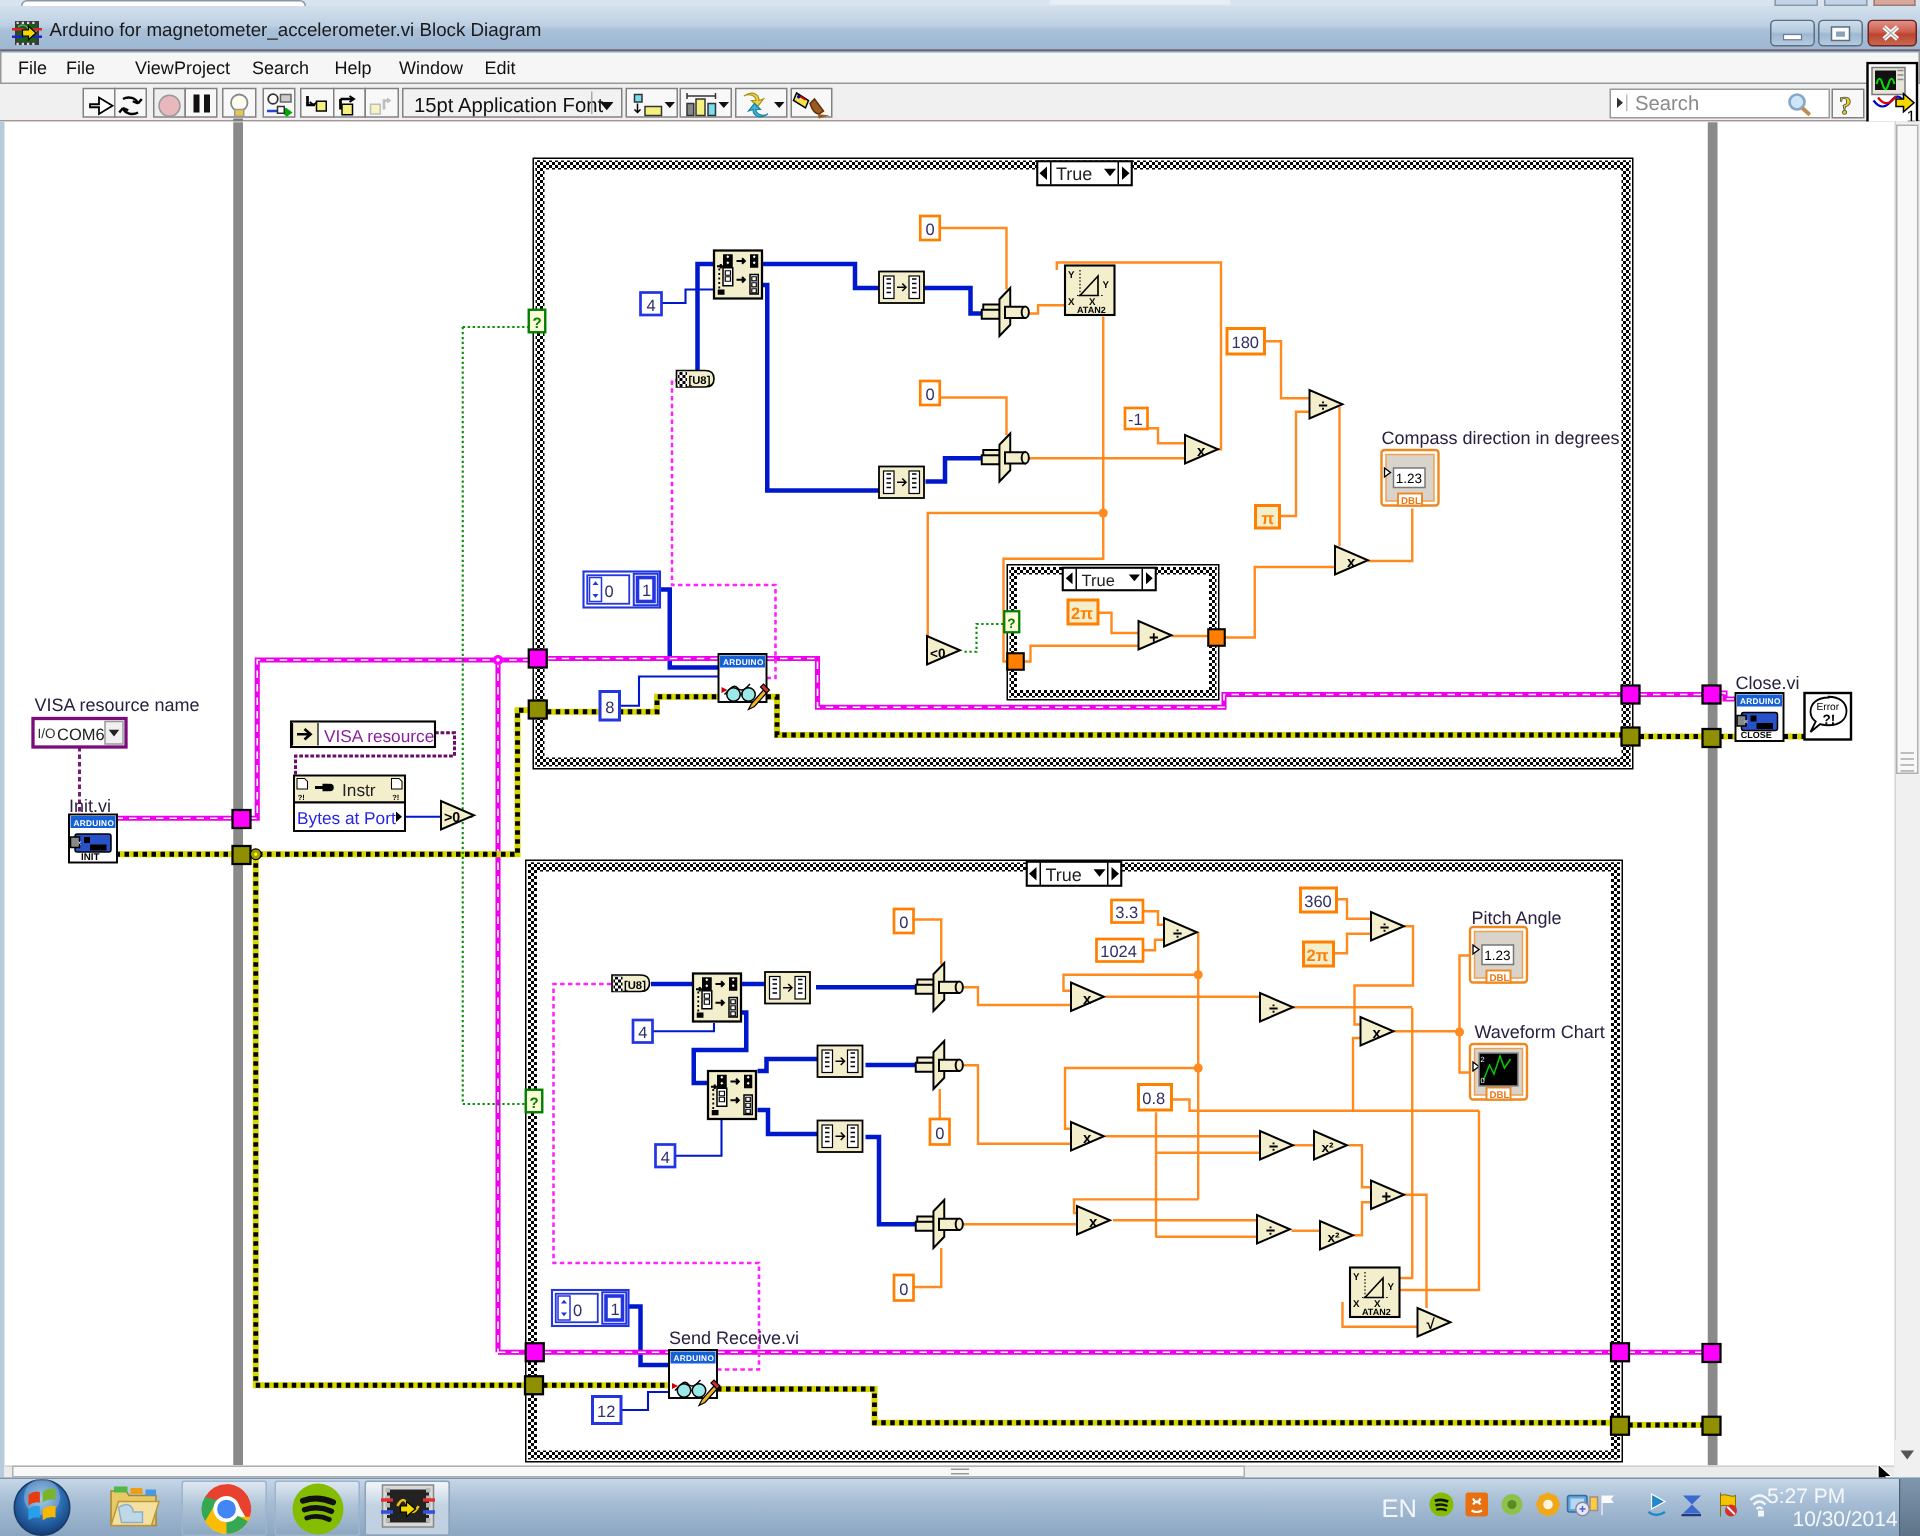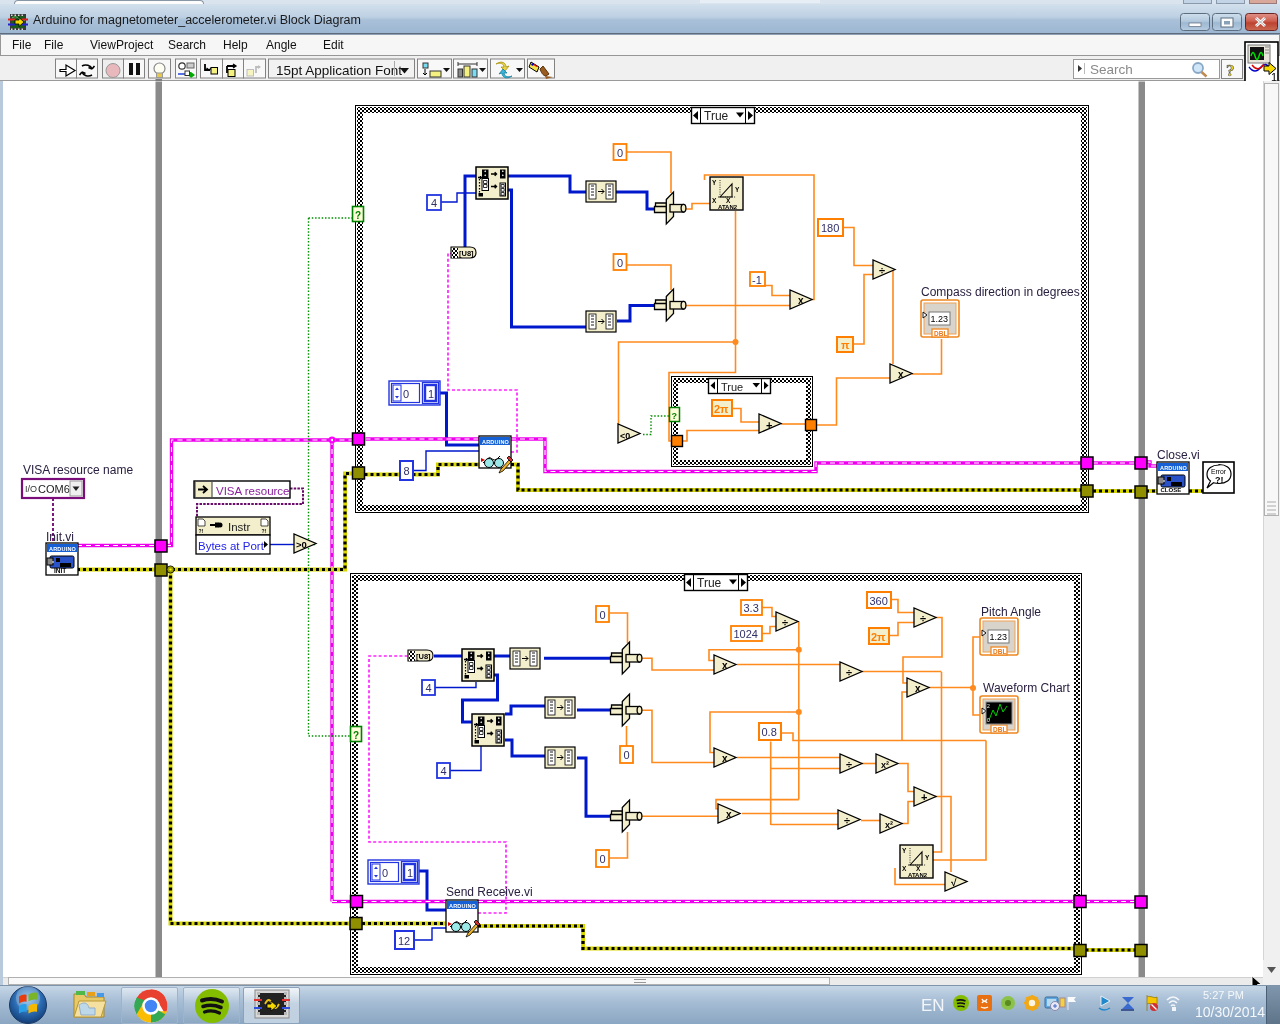--- a/index.html
+++ b/index.html
@@ -62,21 +62,21 @@
 </g>
 </svg>
 <div class="abs" id="title">Arduino for magnetometer_accelerometer.vi Block Diagram</div>
 <div class="abs" id="menubar"></div>
 <div class="mi" style="left:12px">File</div>
 <div class="mi" style="left:44px">File</div>
 <div class="mi" style="left:90px">View</div>
 <div class="mi" style="left:116px">Project</div>
 <div class="mi" style="left:168px">Search</div>
 <div class="mi" style="left:223px">Help</div>
-<div class="mi" style="left:266px">Angle</div>
+<div class="mi" style="left:266px">Window</div>
 <div class="mi" style="left:323px">Edit</div>
 <div class="abs" id="toolbar"></div>
 <svg class="abs" style="left:0;top:56px" width="1280" height="28" viewBox="0 0 1280 28">
 <rect x="155.5" y="23" width="6.5" height="5" fill="#7d7d7d"></rect>
 <g stroke="#828282" fill="#f8f8f8">
 <rect x="55.5" y="3" width="21" height="19"></rect>
         <rect x="76.5" y="3" width="21" height="19"></rect>
 <rect x="102.5" y="3" width="21" height="19" fill="#eee"></rect>
         <rect x="123.5" y="3" width="21" height="19"></rect>
 <rect x="148.5" y="3" width="22" height="19"></rect>
@@ -835,16 +835,16 @@
 <g transform="translate(48,2)">
         <path d="M4,0 v16 M4,2 c4,-2 7,2 10,0 v7 c-3,2 -6,-2 -10,0" fill="#f5c500" stroke="#8a7000" stroke-width=".7"></path>
         <circle cx="11" cy="12" r="4" fill="#d03030"></circle>
         <path d="M8.5,9.5 l5,5" stroke="#fff" stroke-width="1.2"></path>
       </g>
 <g transform="translate(70,2)">
         <path d="M2,5 q6,-6 12,0 M4,8 q4,-4 8,0 M6,11 q2,-2 4,0" stroke="#f2f6fa" stroke-width="1.6" fill="none"></path>
         <path d="M7,12 h4 v4 h-4 z" fill="#f2f6fa"></path>
       </g>
 </svg>
-<div class="abs" style="left:1203px;top:989px;font-size:11px;color:#f5f8fb">5:27 PM</div>
+<div class="abs" style="left:1178px;top:989px;font-size:14px;color:#f5f8fb">5:27 PM</div>
 <div class="abs" style="left:1195px;top:1004px;font-size:14px;color:#f5f8fb">10/30/2014</div>
 <div class="abs" style="left:1266px;top:986px;width:14px;height:38px;background:linear-gradient(#8096ac,#5d7489);border-left:1px solid #4a5f73"></div>
 </div>
 
 </body></html>

